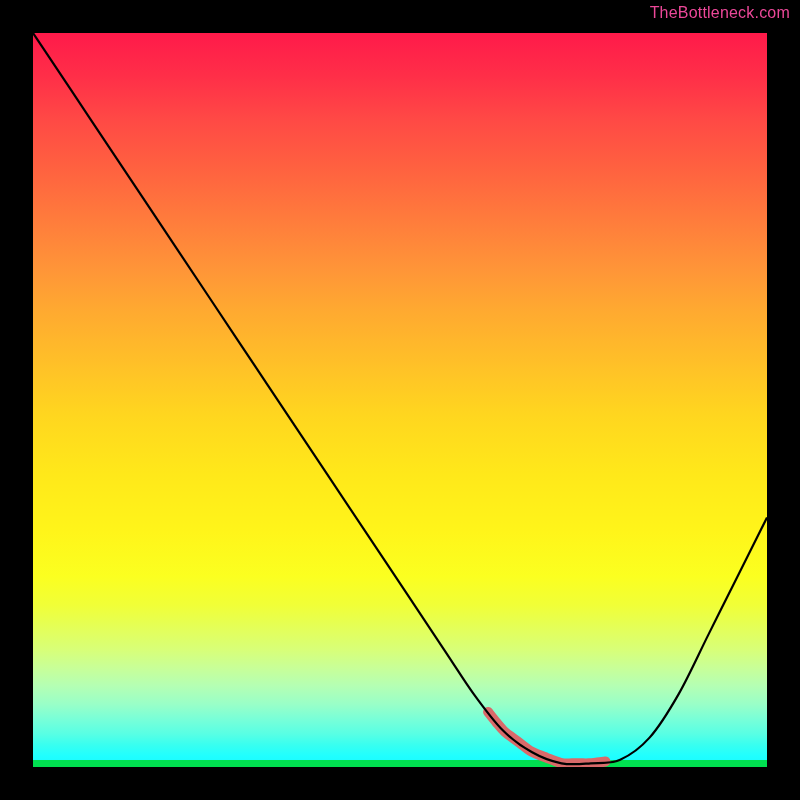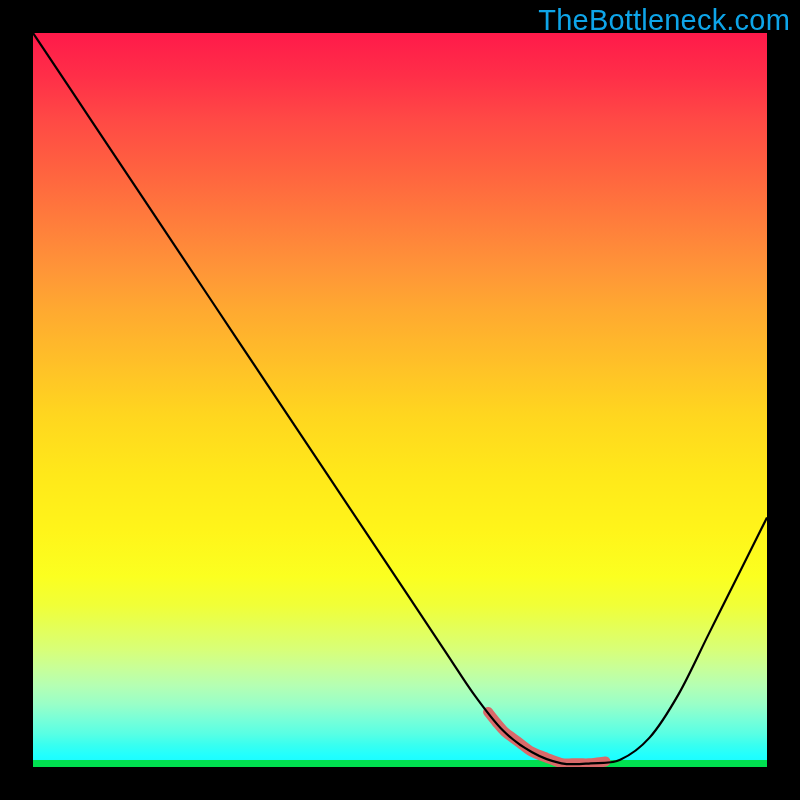--- a/index.html
+++ b/index.html
@@ -8,22 +8,22 @@
     height: 800px;
     background: #000;
     font-family: Arial, sans-serif;
     position: relative;
     overflow: hidden;
   }
   .watermark {
     position: absolute;
     top: 4px;
     right: 10px;
-    color: #0ea5e9;
-    font-size: 29px;
+    color: #ec4899;
+    font-size: 16px;
     font-weight: 500;
     z-index: 10;
     letter-spacing: 0.2px;
   }
   .plot-area {
     position: absolute;
     left: 33px;
     top: 33px;
     width: 734px;
     height: 734px;

